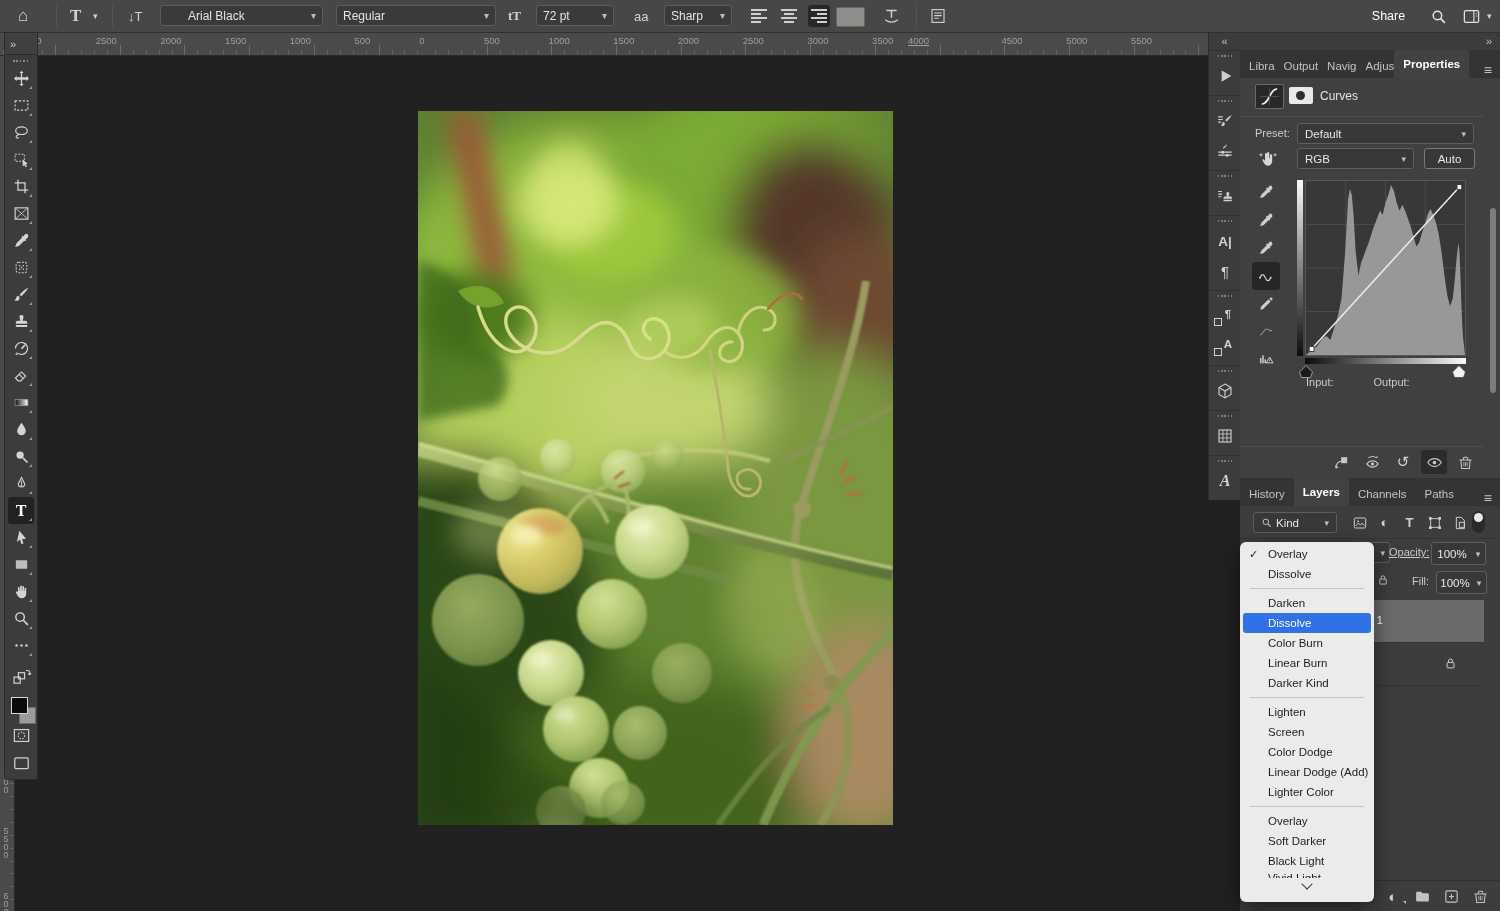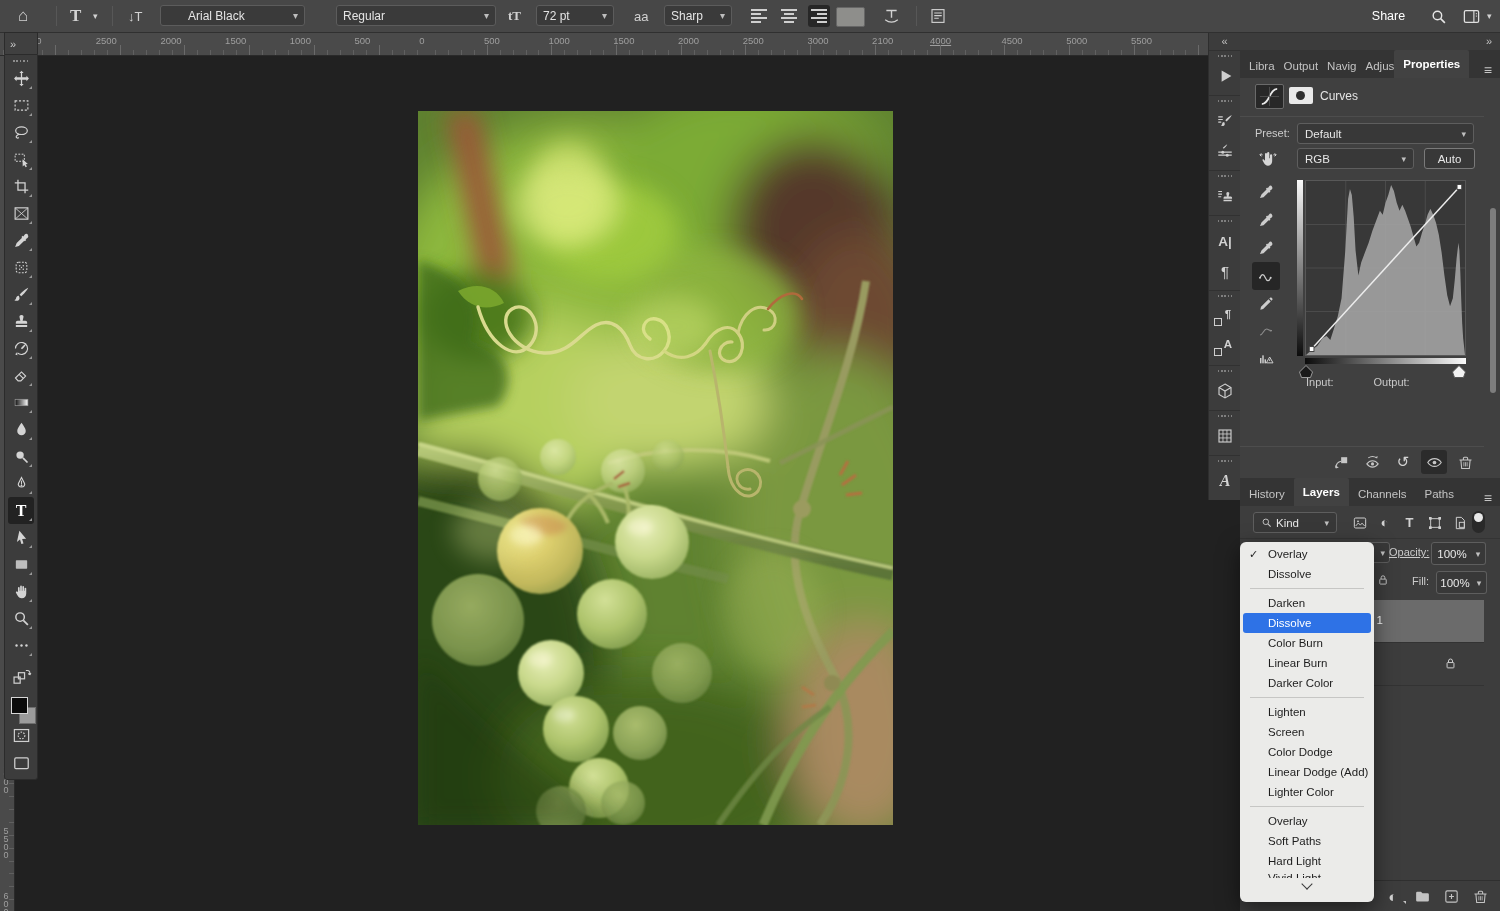--- a/index.html
+++ b/index.html
@@ -517,21 +517,21 @@
     <div class="ob-item" style="left:70px;">
         <span class="glyph" style="font-family:'Liberation Serif',serif;font-weight:bold;font-size:17px;">T</span>
       </div>
     <div class="ob-item" style="left:93px;">
         <span class="glyph" style="font-size:9px;">▾</span>
       </div>
     <div class="ob-sep" style="left:112px;"></div>
     <div class="ob-item" style="left:128px;font-size:13px;">
         <span class="glyph">↓T</span>
       </div>
-    <div class="select" style="left:160px;width:145px;padding-left:27px;">
+    <div class="select" style="left:160px;width:163px;padding-left:27px;">
       <span class="val">Arial Black</span>
         <span class="car">▾</span>
     </div>
     <div class="select" style="left:336px;width:160px;">
       <span class="val">Regular</span>
         <span class="car">▾</span>
     </div>
     <div class="ob-item" style="left:508px;font-size:13px;font-family:'Liberation Serif',serif;font-weight:bold;">
         <span class="glyph">tT</span>
       </div>
@@ -605,22 +605,22 @@
       <span class="rh-label" style="left: 234.1px;">1500</span>
       <span class="rh-label" style="left: 298.8px;">1000</span>
       <span class="rh-label" style="left: 363.5px;">500</span>
       <span class="rh-label" style="left: 428.2px;">0</span>
       <span class="rh-label" style="left: 492.9px;">500</span>
       <span class="rh-label" style="left: 557.6px;">1000</span>
       <span class="rh-label" style="left: 622.3px;">1500</span>
       <span class="rh-label" style="left: 687px;">2000</span>
       <span class="rh-label" style="left: 751.7px;">2500</span>
       <span class="rh-label" style="left: 816.4px;">3000</span>
-      <span class="rh-label" style="left: 881.1px;">2100</span>
-      <span class="rh-label" style="left: 939px; text-decoration: underline;">4000</span>
+      <span class="rh-label" style="left: 881.1px;">3500</span>
+      <span class="rh-label" style="left: 917px; text-decoration: underline;">4000</span>
       <span class="rh-label" style="left: 1010.5px;">4500</span>
       <span class="rh-label" style="left: 1075.2px;">5000</span>
       <span class="rh-label" style="left: 1139.9px;">5500</span>
     </div>
   <div id="rulerv" class="abs">
       <span class="rv-label" style="top: 706px;">5000</span>
       <span class="rv-label" style="top: 771px;">5500</span>
       <span class="rv-label" style="top: 836px;">6000</span>
     </div>
 
@@ -1073,28 +1073,28 @@
   </div>
 
   <div id="blendmenu" class="abs">
       <div class="mi"><span class="chk">✓</span><span>Overlay</span></div>
       <div class="mi"><span>Dissolve</span></div>
       <div class="mdiv"></div>
       <div class="mi"><span>Darken</span></div>
       <div class="mi hl"><span>Dissolve</span></div>
       <div class="mi"><span>Color Burn</span></div>
       <div class="mi"><span>Linear Burn</span></div>
-      <div class="mi"><span>Darker Color</span></div>
+      <div class="mi"><span>Darker Kind</span></div>
       <div class="mdiv"></div>
       <div class="mi"><span>Lighten</span></div>
       <div class="mi"><span>Screen</span></div>
       <div class="mi"><span>Color Dodge</span></div>
       <div class="mi"><span>Linear Dodge (Add)</span></div>
       <div class="mi"><span>Lighter Color</span></div>
       <div class="mdiv"></div>
       <div class="mi"><span>Overlay</span></div>
-      <div class="mi"><span>Soft Paths</span></div>
-      <div class="mi"><span>Hard Light</span></div>
+      <div class="mi"><span>Soft Darker</span></div>
+      <div class="mi"><span>Black Light</span></div>
       <div class="mi partial"><span>Vivid Light</span></div>
       <div class="mscroll"></div>
     </div>
 
 </div>
 
 </body></html>

